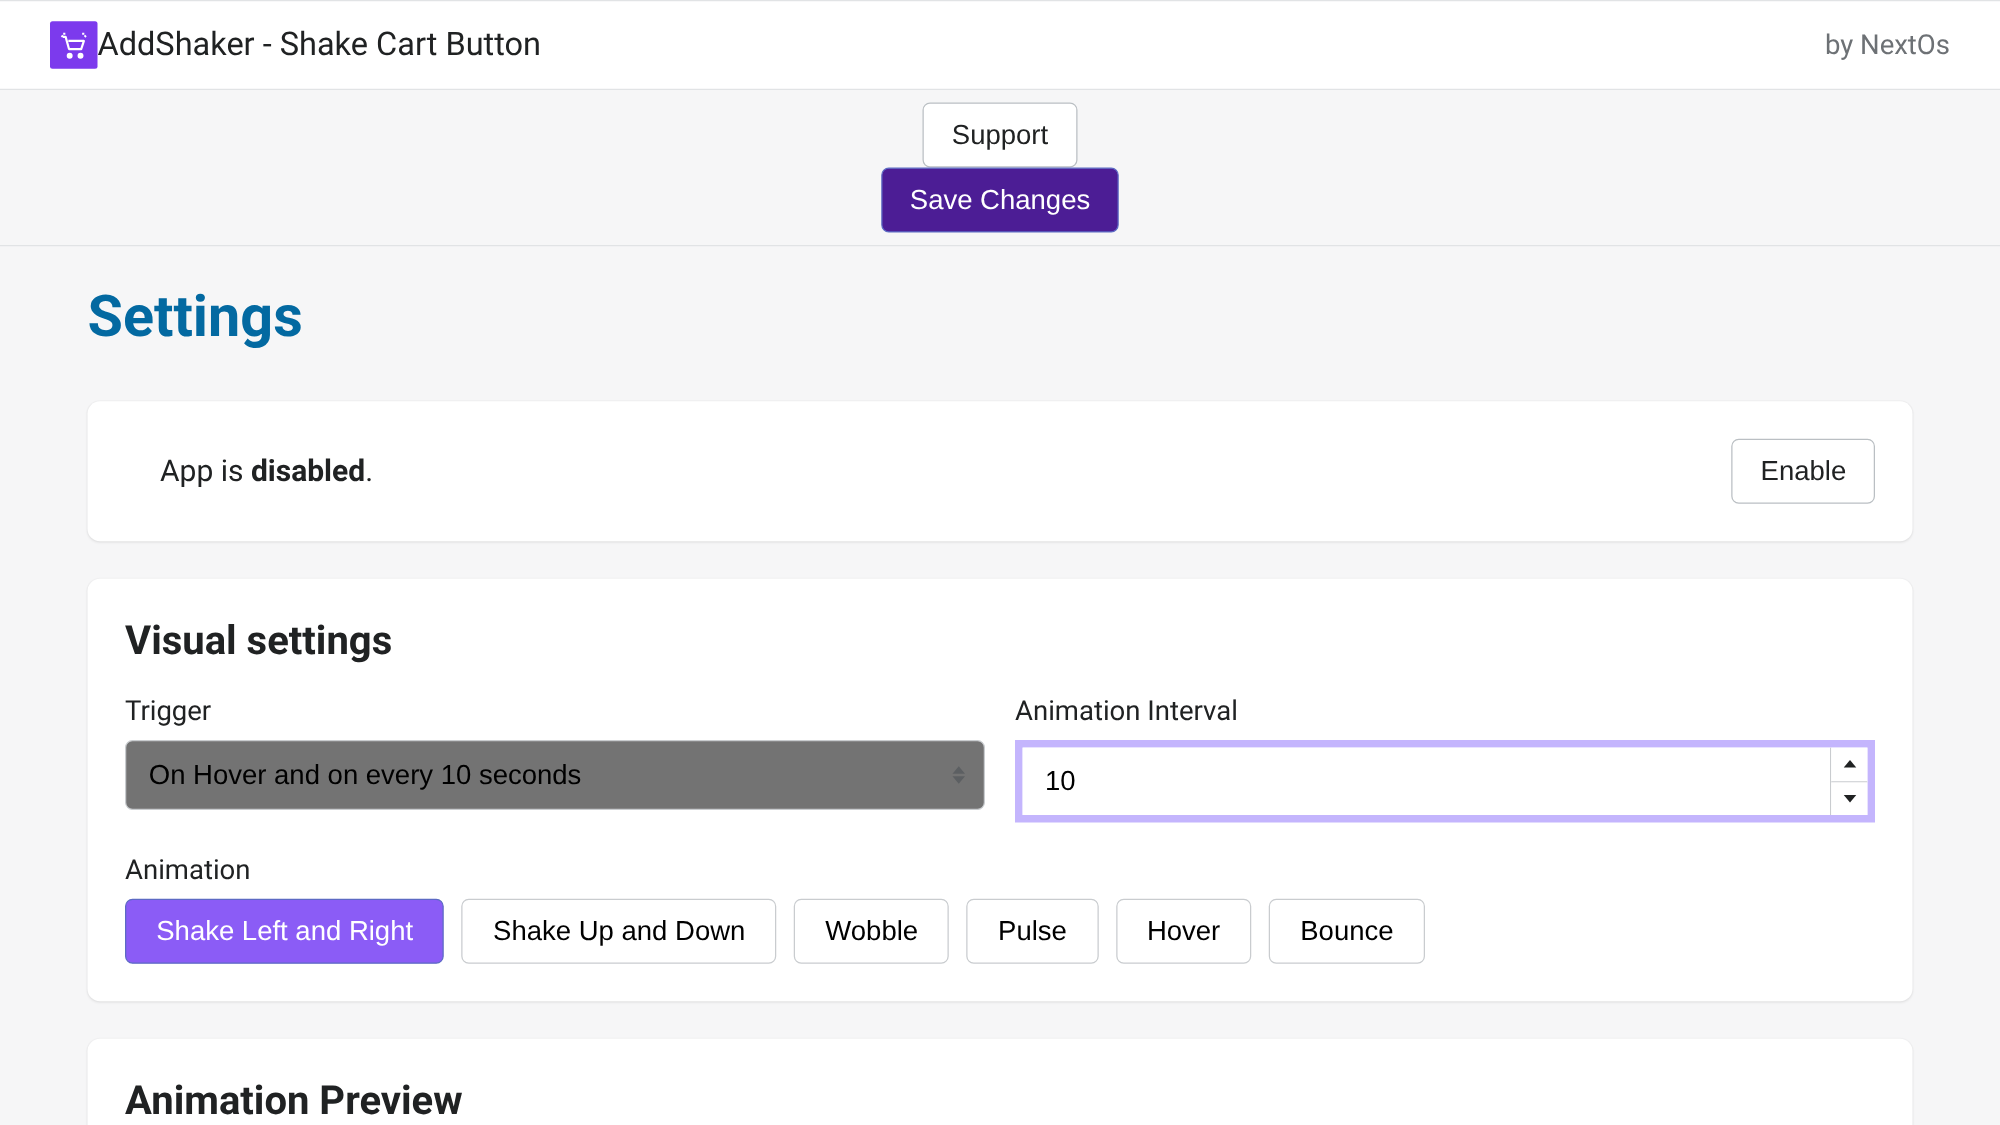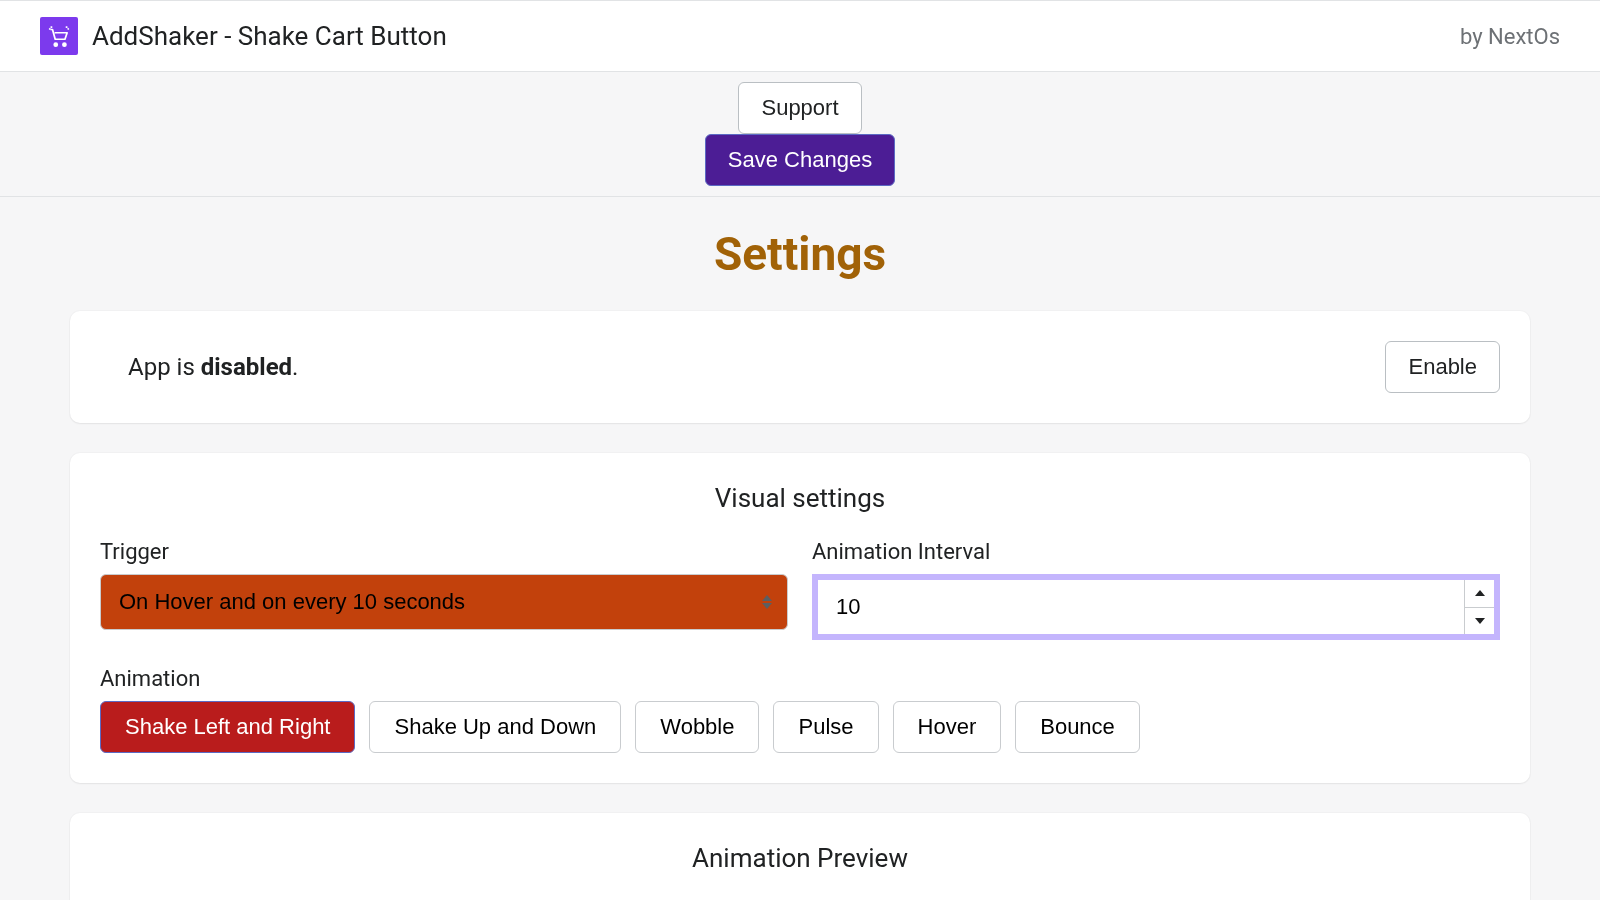--- a/index.html
+++ b/index.html
@@ -18,21 +18,20 @@
   align-items: center;
   justify-content: space-between;
   padding: 16px 40px;
   background: #fff;
   border-top: 1px solid #e1e3e5;
   border-bottom: 1px solid #e1e3e5;
 }
 .header-left {
   display: flex;
   align-items: center;
-  gap: 14px;
 }
 .app-icon {
   width: 38px;
   height: 38px;
   background: #7c3aed;
   display: flex;
   align-items: center;
   justify-content: center;
   border-radius: 2px;
 }
@@ -72,47 +71,45 @@
   color: #fff;
 }
 
 
 .main {
   padding: 30px 70px;
 }
 .page-title {
   font-size: 46px;
   font-weight: 700;
-  color: #a16207;
-  margin-bottom: 30px;
-  text-align: center;
+  color: #0369a1;
+  margin-bottom: 40px;
 }
 .card {
   background: #fff;
   border-radius: 10px;
   box-shadow: 0 1px 2px rgba(0,0,0,0.06), 0 0 0 1px rgba(0,0,0,0.02);
   padding: 30px;
   margin-bottom: 30px;
 }
 .status-row {
   display: flex;
   justify-content: space-between;
   align-items: center;
   margin-left: 28px;
 }
 .status-text {
   font-size: 24px;
 }
 .status-text strong { font-weight: 700; }
 
 .section-title {
-  font-size: 26px;
-  font-weight: 400;
+  font-size: 32px;
+  font-weight: 700;
   margin-bottom: 26px;
-  text-align: center;
 }
 
 .row {
   display: flex;
   gap: 24px;
   margin-bottom: 26px;
 }
 .col { flex: 1; }
 
 .field-label {
@@ -123,21 +120,21 @@
 
 .select-wrap {
   position: relative;
 }
 .select-input {
   width: 100%;
   font-size: 22px;
   padding: 14px 18px;
   border: 1px solid #c9cccf;
   border-radius: 6px;
-  background: #c2410c;
+  background: #737373;
   appearance: none;
   cursor: pointer;
 }
 .select-caret {
   position: absolute;
   right: 16px;
   top: 50%;
   transform: translateY(-50%);
   display: flex;
   flex-direction: column;
@@ -196,21 +193,21 @@
 }
 .seg-btn {
   font-size: 22px;
   padding: 12px 24px;
   border: 1px solid #c9cccf;
   border-radius: 6px;
   background: #fff;
   cursor: pointer;
 }
 .seg-btn.active {
-  background: #b91c1c;
+  background: #8b5cf6;
   border-color: #5c6ac4;
   color: #fff;
 }
 </style>
 </head>
 <body>
 
 <div class="header">
   <div class="header-left">
     <div class="app-icon">

